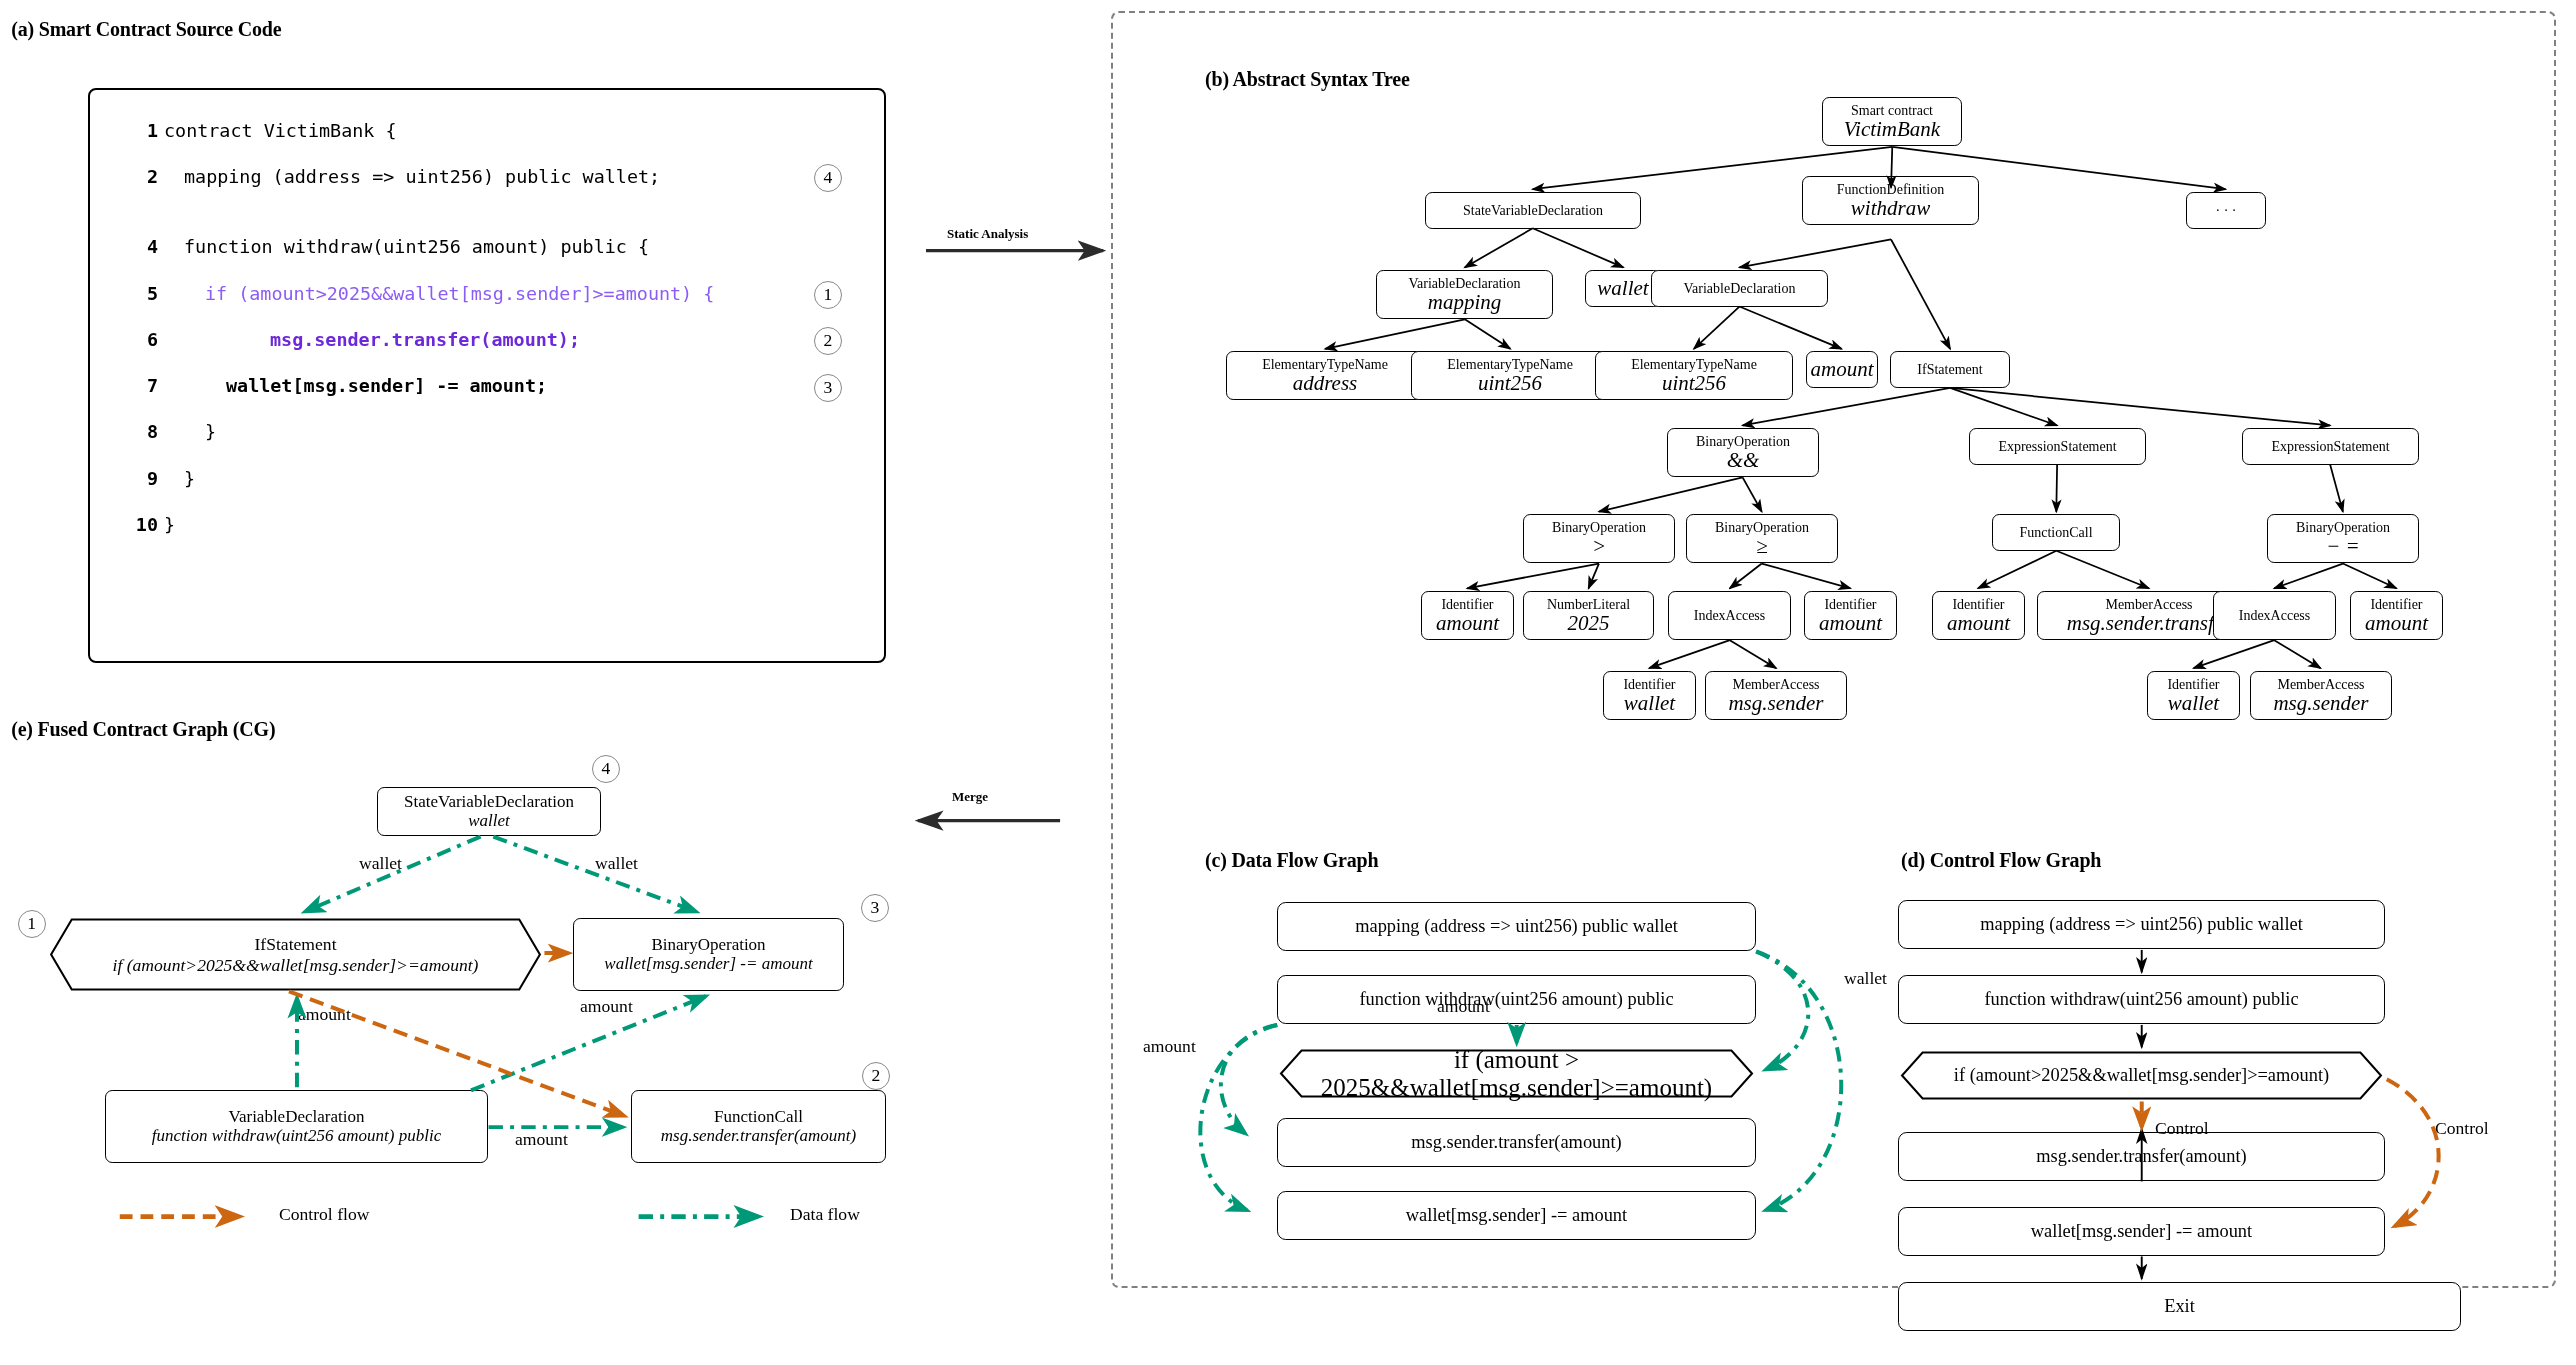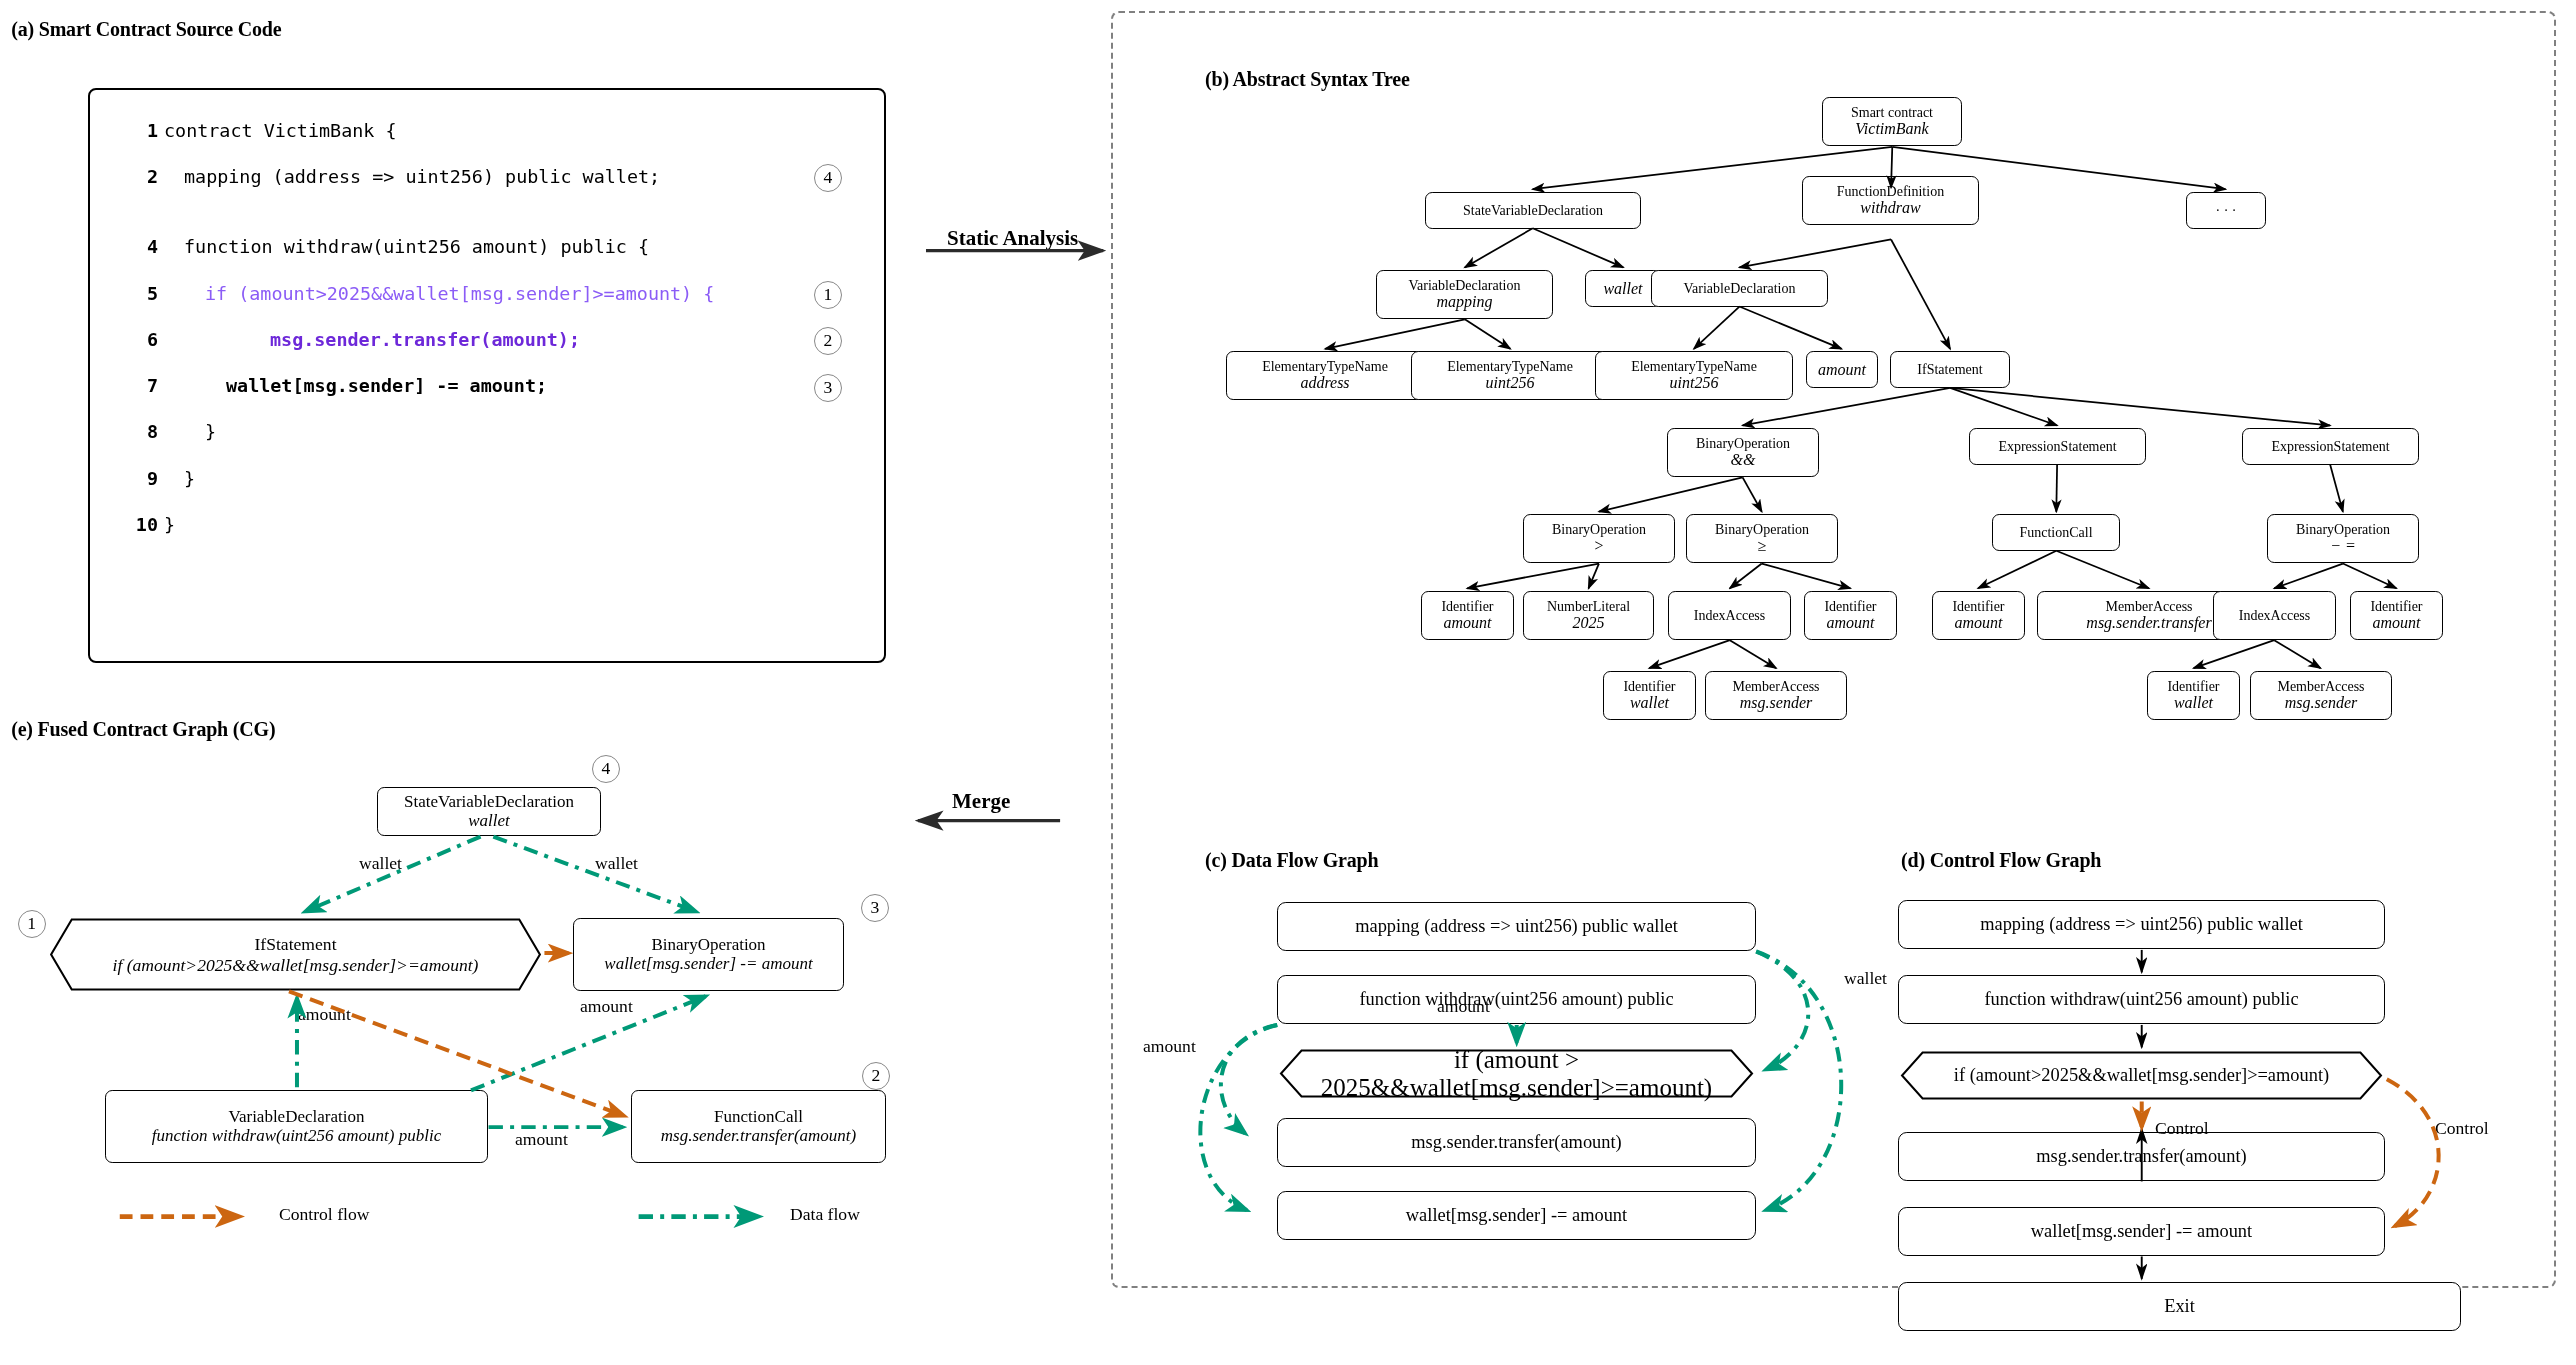--- a/index.html
+++ b/index.html
@@ -20,35 +20,35 @@
   .cnum{position:absolute;width:26px;height:26px;border:1.6px solid #888;border-radius:50%;
       font-size:17.6px;text-align:center;line-height:25px;font-family:"Liberation Serif",serif;color:#000;}
 
   
   .node{position:absolute;box-sizing:border-box;border:1.6px solid #000;border-radius:7.2px;background:#fff;
         display:flex;flex-direction:column;align-items:center;justify-content:center;
         font-family:"Liberation Serif",serif;line-height:1.08;text-align:center;}
   .node .l1{font-size:17px;}
   .node .l2{font-size:17px;font-style:italic;}
   .ast .l1{font-size:14px;}
-  .ast .l2{font-size:16px;font-style:italic;}
+  .ast .l2{font-size:21px;font-style:italic;}
 
   
   .fnode{position:absolute;box-sizing:border-box;border:1.9px solid #000;border-radius:8.8px;background:#fff;
         display:flex;align-items:center;justify-content:center;font-size:18.4px;
         font-family:"Liberation Serif",serif;}
 
   
   .hex{position:absolute;box-sizing:border-box;display:flex;align-items:center;justify-content:center;
        font-size:18.4px;font-family:"Liberation Serif",serif;}
   .hex svg{position:absolute;left:0;top:0;}
   .hex span{position:relative;z-index:2;text-align:center;}
 
   .lbl{position:absolute;font-size:17.6px;font-family:"Liberation Serif",serif;}
-  .arrowlabel{position:absolute;font-size:21px;font-weight:bold;font-family:"Liberation Serif",serif;}
+  .arrowlabel{position:absolute;font-size:13px;font-weight:bold;font-family:"Liberation Serif",serif;}
   svg.ovl{position:absolute;left:0;top:0;pointer-events:none;}
 </style>
 </head>
 <body>
 
 <div class="abs" id="right-panel"></div>
 
 <div class="abs sec-title" style="left:11.2px;top:18.4px;text-align:center;">(a) Smart Contract Source Code</div>
 <div class="abs" id="code-box"></div>
 

